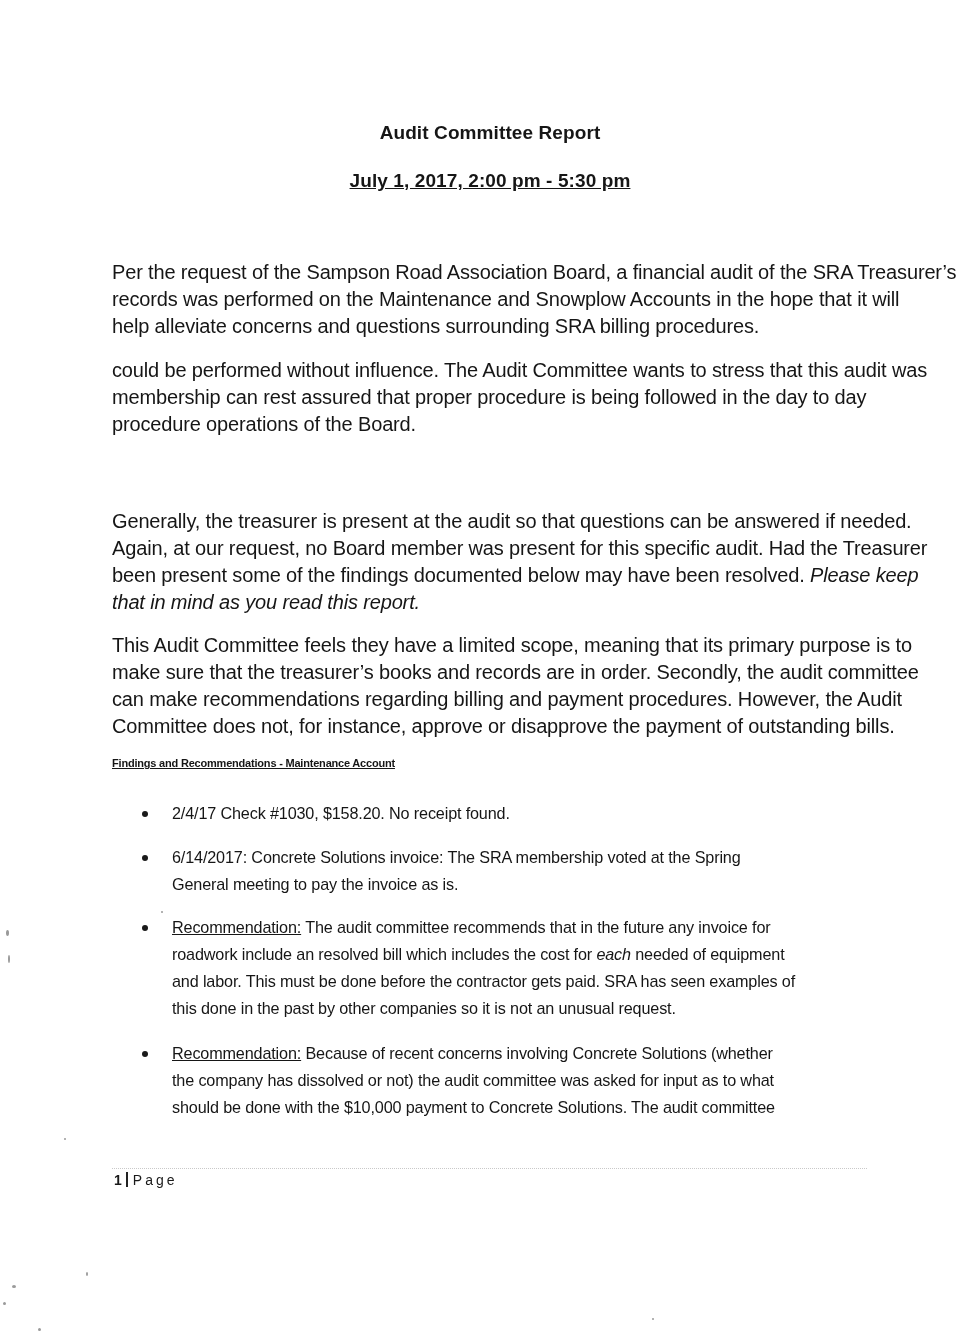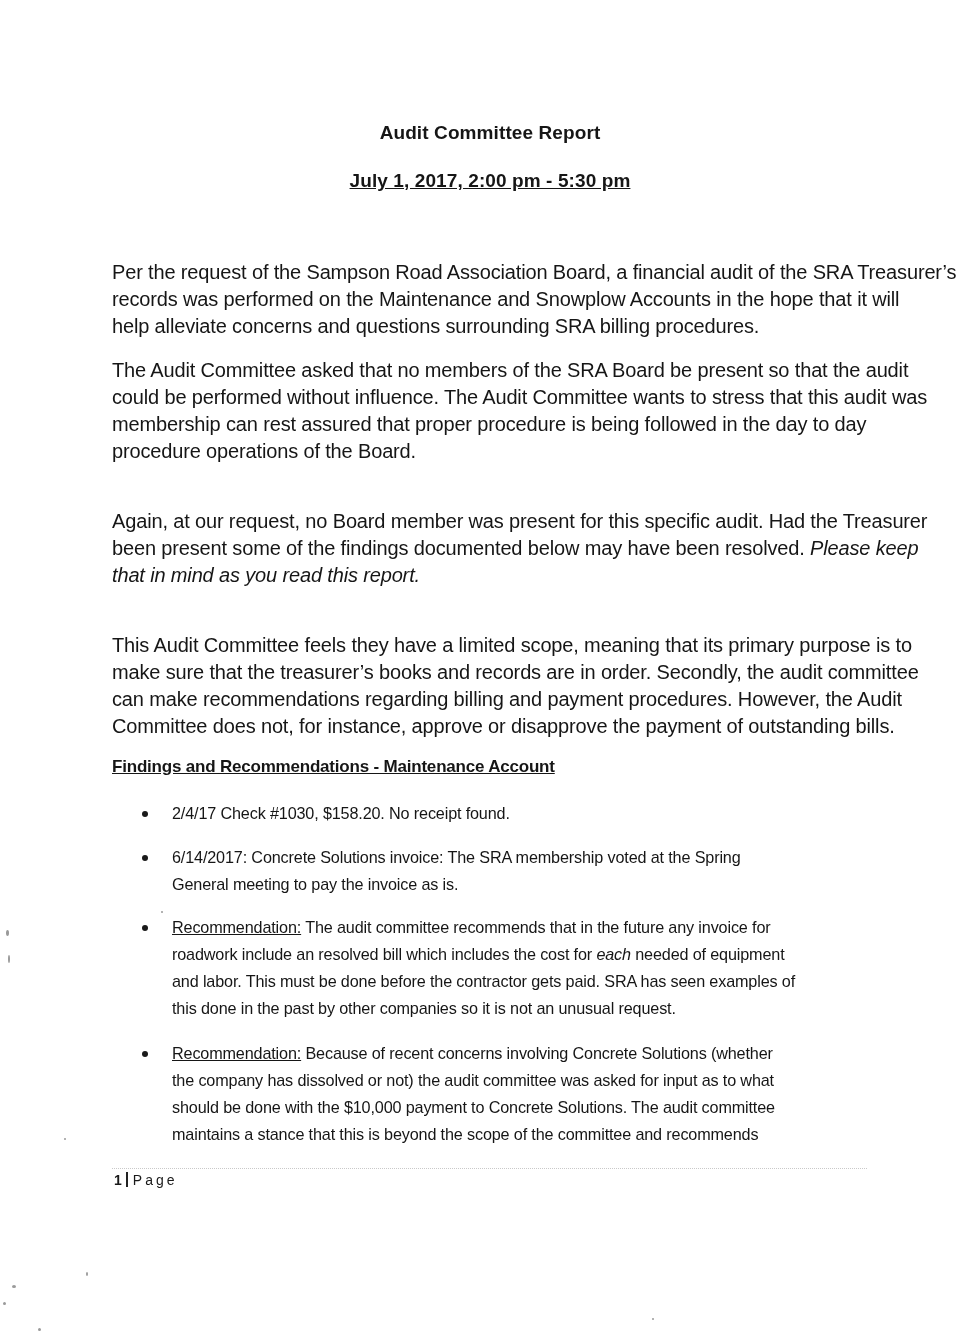--- a/index.html
+++ b/index.html
@@ -56,21 +56,21 @@
     .p3 { top: 508px; }
     .p4 { top: 632px; }
 
     .line { display: block; white-space: nowrap; }
     .ital { font-style: italic; }
 
     .section-heading {
       position: absolute;
       left: 112px;
       top: 757px;
-      font-size: 17px;
+      font-size: 11px;
       font-weight: bold;
       text-decoration: underline;
       letter-spacing: -0.2px;
     }
 
     .bullets {
       position: absolute;
       left: 0;
       top: 0;
       width: 980px;
@@ -144,27 +144,27 @@
   <div class="title t1">Audit Committee Report</div>
   <div class="title t2">July 1, 2017, 2:00 pm - 5:30 pm</div>
 
   <div class="para p1">
     <span class="line">Per the request of the Sampson Road Association Board, a financial audit of the SRA Treasurer’s</span>
     <span class="line">records was performed on the Maintenance and Snowplow Accounts in the hope that it will</span>
     <span class="line">help alleviate concerns and questions surrounding SRA billing procedures.</span>
   </div>
 
   <div class="para p2">
-    <span class="line">The Audit Committee asked that no members of the SRA Board be present so that the audit</span>
     <span class="line">could be performed without influence. The Audit Committee wants to stress that this audit was</span>
     <span class="line">membership can rest assured that proper procedure is being followed in the day to day</span>
     <span class="line">procedure operations of the Board.</span>
   </div>
 
   <div class="para p3">
+    <span class="line">Generally, the treasurer is present at the audit so that questions can be answered if needed.</span>
     <span class="line">Again, at our request, no Board member was present for this specific audit.   Had the Treasurer</span>
     <span class="line"><span>been present some of the findings documented below may have been resolved. </span><span class="ital">Please keep</span></span>
     <span class="line ital">that in mind as you read this report.</span>
   </div>
 
   <div class="para p4">
     <span class="line">This Audit Committee feels they have a limited scope,  meaning that its primary purpose is to</span>
     <span class="line">make sure that the treasurer’s books and records are in order. Secondly, the audit committee</span>
     <span class="line">can make recommendations regarding billing and payment procedures. However, the Audit</span>
     <span class="line">Committee does not, for instance, approve or disapprove the payment of outstanding bills.</span>
@@ -197,21 +197,20 @@
         <span class="line">this done in the past by other companies so it is not an unusual request.</span>
       </div>
     </div>
 
     <div class="bullet b4">
       <span class="dot"></span>
       <div class="body">
         <span class="line"><span class="u">Recommendation:</span><span> Because of recent  concerns involving Concrete Solutions (whether</span></span>
         <span class="line">the company has dissolved or not) the audit committee was asked for input as to what</span>
         <span class="line">should be done with the $10,000 payment to Concrete Solutions.  The audit committee</span>
-        <span class="line">maintains a stance that this is beyond the scope of the committee and recommends</span>
       </div>
     </div>
   </div>
 
   <div class="footer-rule"></div>
   <div class="footer">
     <span class="num">1</span><span class="bar"></span><span class="pg">Page</span>
   </div>
 
   <span class="speck" style="left:6px;top:930px;width:3px;height:6px;"></span>

